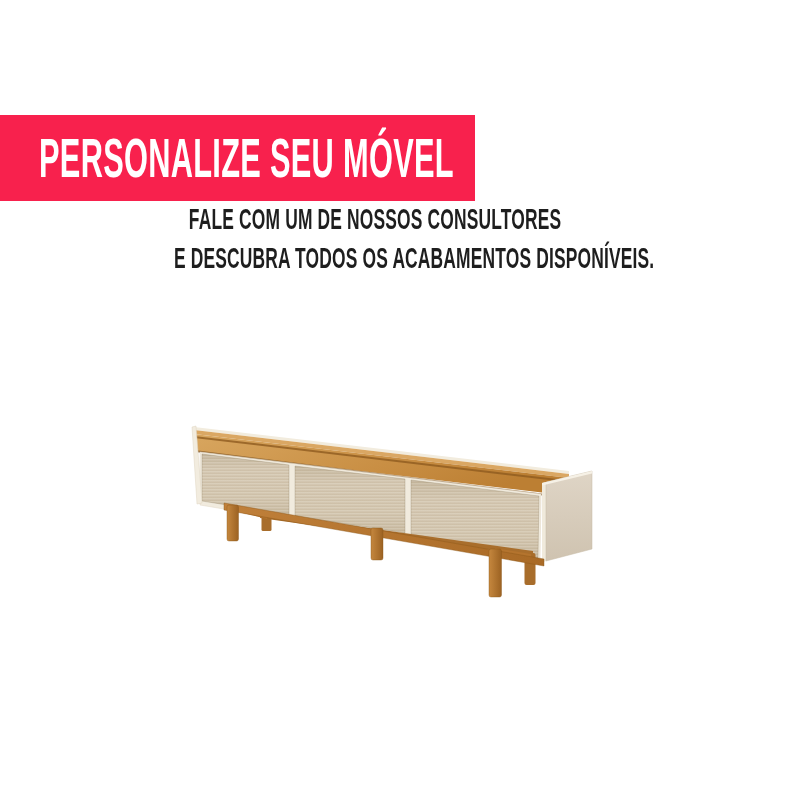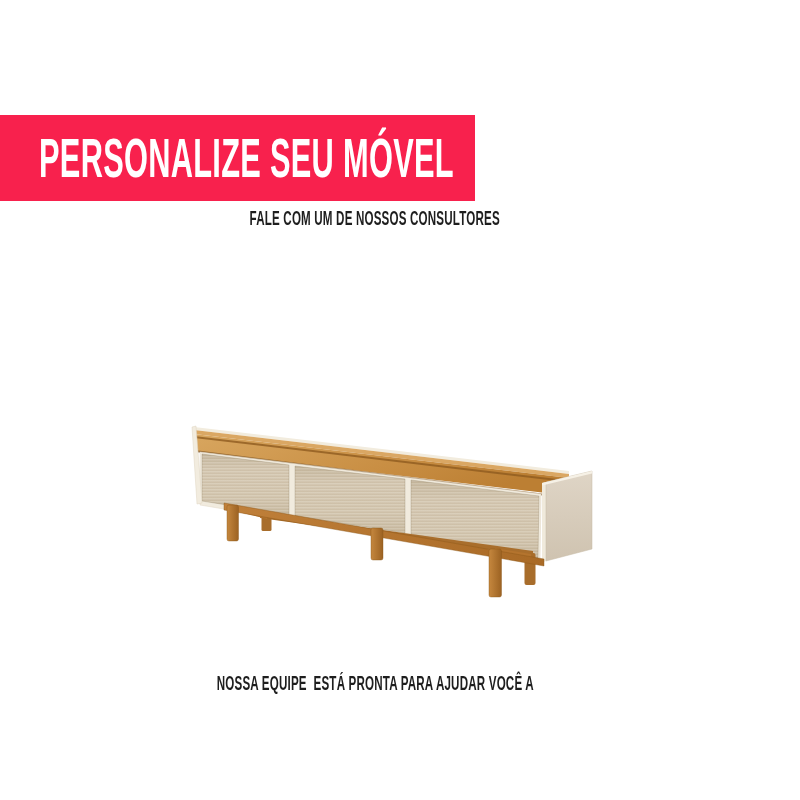--- a/index.html
+++ b/index.html
@@ -17,21 +17,21 @@
     padding-left:18px;box-sizing:border-box;margin-top:35px;
   }
   .banner-title{
     color:#ffffff;font-weight:bold;font-size:55px;line-height:1;
     display:inline-block;transform:scaleX(0.56);transform-origin:50% 50%;
     white-space:pre;letter-spacing:0.5px;
   }
   
   .text-block{
     position:absolute;left:0;width:750px;text-align:center;
-    color:#1E1E1E;font-weight:bold;font-size:20px;line-height:39px;
+    color:#1E1E1E;font-weight:bold;font-size:30px;line-height:39px;
   }
   .text-block.intro{top:199px;}
   .text-block.outro{top:664px;}
   .line{display:block;}
   .cond{
     display:inline-block;transform:scaleX(0.58);transform-origin:50% 50%;
     white-space:pre;letter-spacing:0.3px;
   }
   
   .product-svg{position:absolute;left:185px;top:420px;width:420px;height:186px;}
@@ -40,20 +40,21 @@
 <body>
 
 <div class="canvas">
 
   <div class="banner">
     <span class="banner-title">PERSONALIZE SEU MÓVEL</span>
   </div>
 
   <div class="text-block intro">
     <div class="line"><span class="cond">FALE COM UM DE NOSSOS CONSULTORES</span></div>
+    <div class="line"><span class="cond">E DESCUBRA TODOS OS ACABAMENTOS DISPONÍVEIS.</span></div>
   </div>
 
   <svg class="product-svg" viewBox="185 420 420 186" xmlns="http://www.w3.org/2000/svg" role="img">
     <defs>
       <linearGradient id="topGrad" x1="0" y1="0" x2="1" y2="0.35">
         <stop offset="0" stop-color="#D8A65F"></stop>
         <stop offset="0.6" stop-color="#C98F44"></stop>
         <stop offset="1" stop-color="#BC7F33"></stop>
       </linearGradient>
       <linearGradient id="panelGrad" x1="0" y1="0" x2="0" y2="1">
@@ -122,16 +123,15 @@
       <polygon points="224,503 544,559 544,566 224,510" fill="url(#railGrad)" stroke="#8A5716" stroke-width="0.4"></polygon>
       <rect x="227" y="505" width="11.5" height="36" rx="2" fill="url(#legGrad)" stroke="#8A5716" stroke-width="0.4"></rect>
       <rect x="371" y="528" width="12" height="32" rx="2" fill="url(#legGrad)" stroke="#8A5716" stroke-width="0.4"></rect>
       <rect x="489" y="549" width="12.5" height="48" rx="2" fill="url(#legGrad)" stroke="#8A5716" stroke-width="0.4"></rect>
     </g>
 
     <polygon points="192,427 196,426 202,503 197,504" fill="#F2ECDF" stroke="#DED4C0" stroke-width="0.5"></polygon>
   </svg>
 
   <div class="text-block outro">
-    <div class="line"><span class="cond">NOSSA EQUIPE  ESTÁ PRONTA PARA AJUDAR VOCÊ A</span></div>
   </div>
 
 </div>
 
 </body></html>

